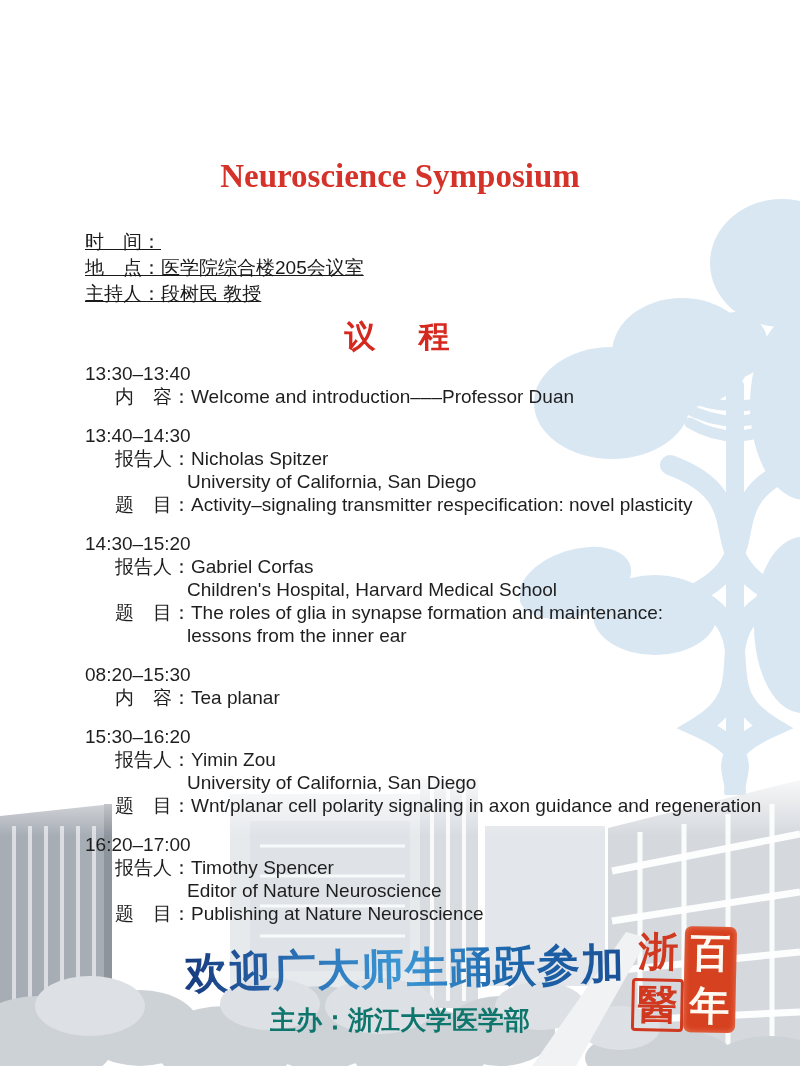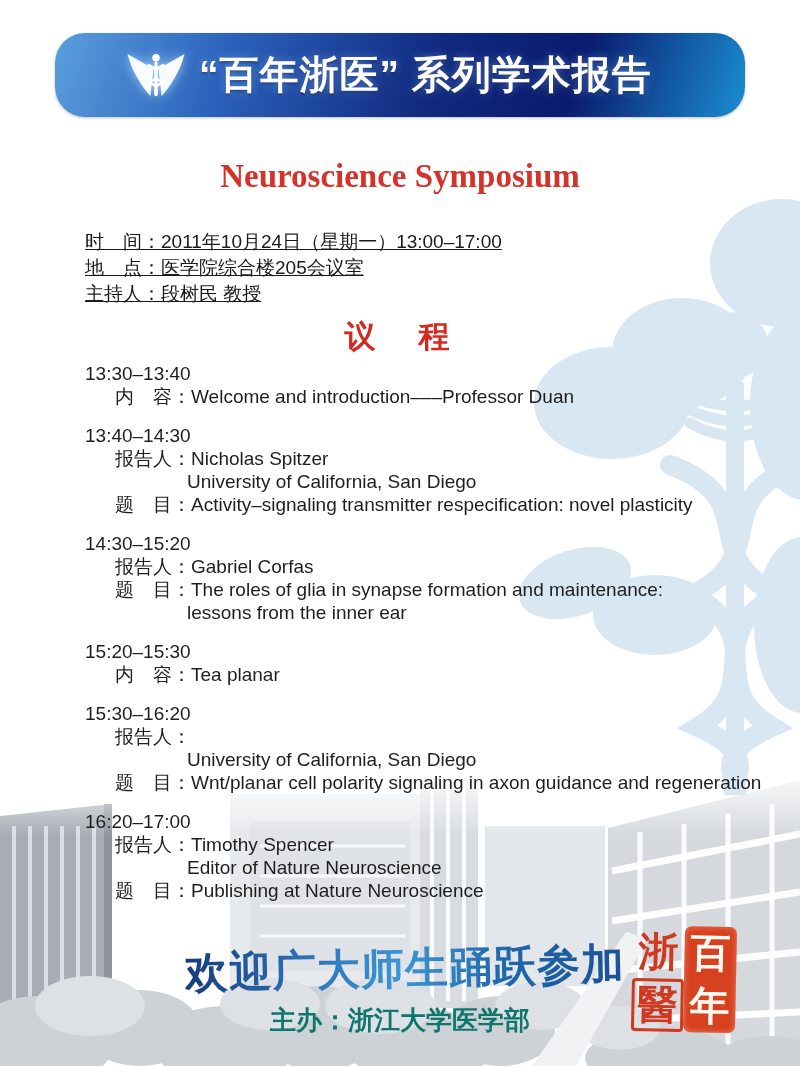--- a/index.html
+++ b/index.html
@@ -163,42 +163,26 @@
     <path d="M170 228 Q 215 254 260 228"></path>
   </g>
   <g fill="none" stroke="#d9e7f3" stroke-width="20" stroke-linecap="round">
     <path d="M150 270 C 245 305, 175 360, 258 400 C 178 442, 248 490, 178 532 C 240 560, 212 580, 216 596"></path>
     <path d="M280 270 C 185 305, 255 360, 172 400 C 252 442, 182 490, 252 532 C 190 560, 218 580, 214 596"></path>
   </g>
 </svg>
 
 <div class="content">
 
-  <div class="banner">
-    <svg class="banner-icon" viewBox="0 0 100 84">
-      <g fill="#ffffff">
-        <path d="M4 8 L46 32 L41 76 C28 62 10 34 4 8 Z" opacity="0.95"></path>
-        <path d="M96 8 L54 32 L59 76 C72 62 90 34 96 8 Z" opacity="0.95"></path>
-        <circle cx="50" cy="14" r="6"></circle>
-        <rect x="47.5" y="20" width="5" height="56" rx="2.5"></rect>
-      </g>
-      <g fill="none" stroke="#ffffff" stroke-width="4" stroke-linecap="round">
-        <path d="M38 26 C 62 34, 38 46, 62 54 C 40 62, 56 68, 50 74"></path>
-        <path d="M62 26 C 38 34, 62 46, 38 54 C 60 62, 44 68, 50 74"></path>
-      </g>
-    </svg>
-    <div class="banner-title">“百年浙医” 系列学术报告</div>
-  </div>
 
   <div class="poster-title">Neuroscience Symposium</div>
 
   <div class="info-block">
       <div class="info-line">
         <span class="info-label">时　间：</span>
-        <span class="info-text">2011年10月24日（星期一）13:00–17:00</span>
       </div>
       <div class="info-line">
         <span class="info-label">地　点：</span>
         <span class="info-text">医学院综合楼205会议室</span>
       </div>
       <div class="info-line">
         <span class="info-label">主持人：</span>
         <span class="info-text">段树民 教授</span>
       </div>
     </div>
@@ -228,39 +212,44 @@
           <span class="line-text">Activity–signaling transmitter respecification: novel plasticity</span>
         </div>
       </div>
       <div class="session">
         <div class="session-time">14:30–15:20</div>
         <div class="session-line">
           <span class="line-label">报告人：</span>
           <span class="line-text">Gabriel Corfas</span>
         </div>
         <div class="session-line">
+          <span class="line-label"></span>
+          <span class="line-text">Children's Hospital, Harvard Medical School</span>
+        </div>
+        <div class="session-line">
           <span class="line-label">题　目：</span>
           <span class="line-text">The roles of glia in synapse formation and maintenance:</span>
         </div>
         <div class="session-line">
           <span class="line-label"></span>
           <span class="line-text">lessons from the inner ear</span>
         </div>
       </div>
       <div class="session">
-        <div class="session-time">15:20–15:30</div>
+        <div class="session-time">08:20–15:30</div>
         <div class="session-line">
           <span class="line-label">内　容：</span>
           <span class="line-text">Tea planar</span>
         </div>
       </div>
       <div class="session">
         <div class="session-time">15:30–16:20</div>
         <div class="session-line">
           <span class="line-label">报告人：</span>
+          <span class="line-text">Yimin Zou</span>
         </div>
         <div class="session-line">
           <span class="line-label"></span>
           <span class="line-text">University of California, San Diego</span>
         </div>
         <div class="session-line">
           <span class="line-label">题　目：</span>
           <span class="line-text">Wnt/planar cell polarity signaling in axon guidance and regeneration</span>
         </div>
       </div>

